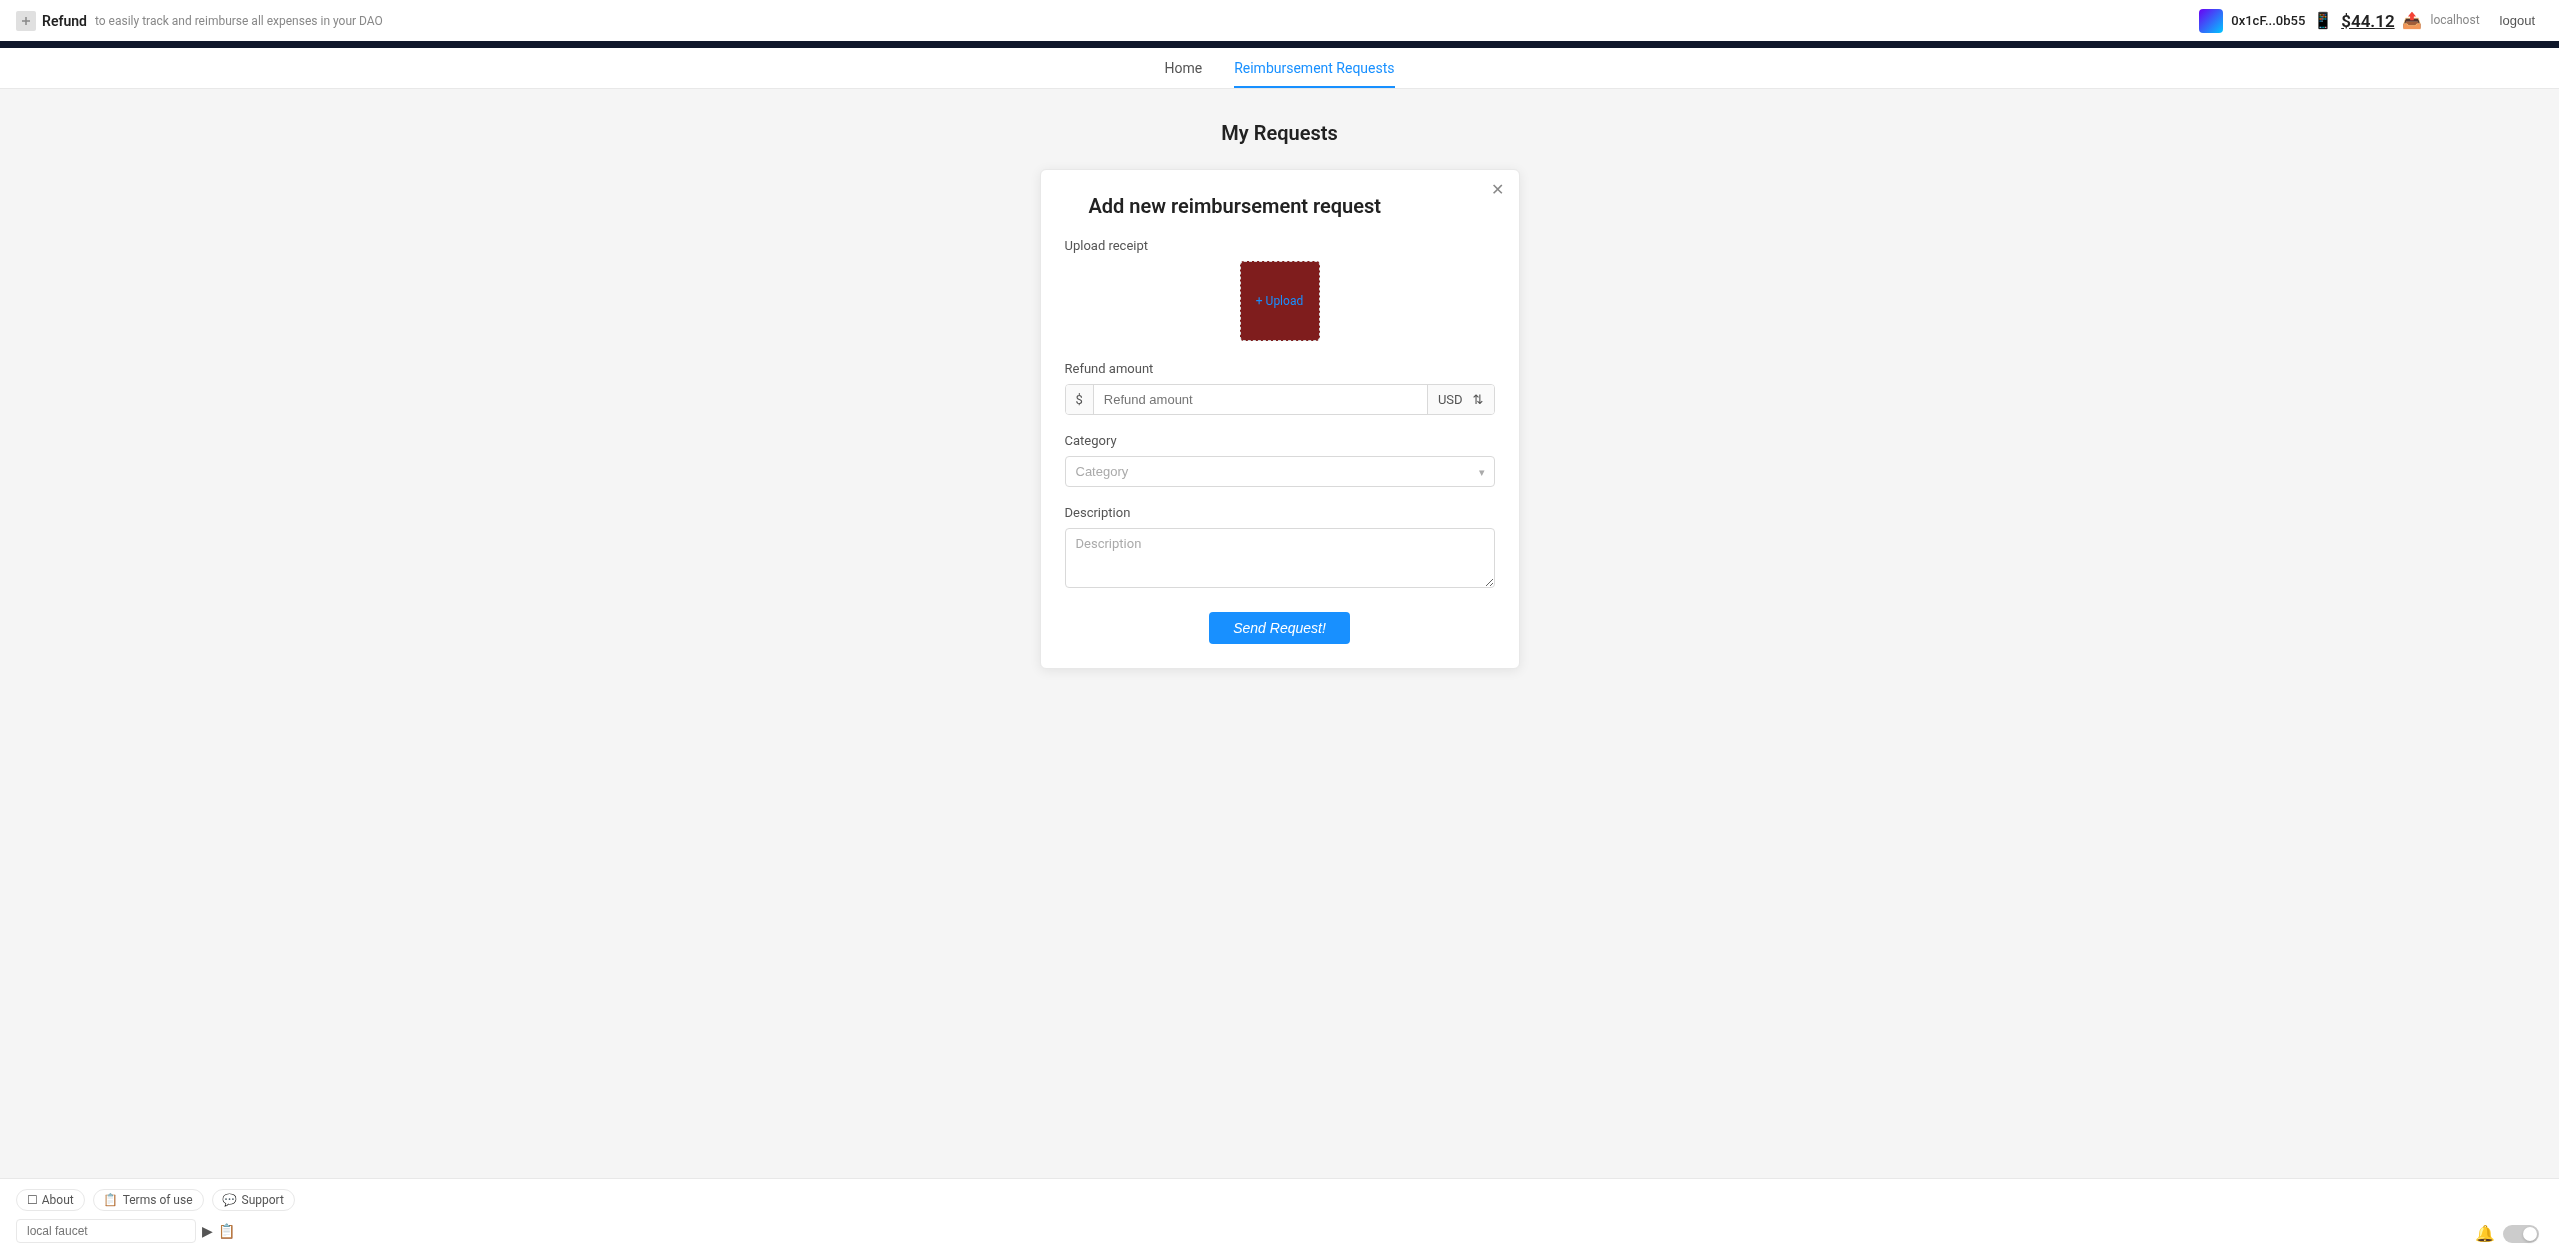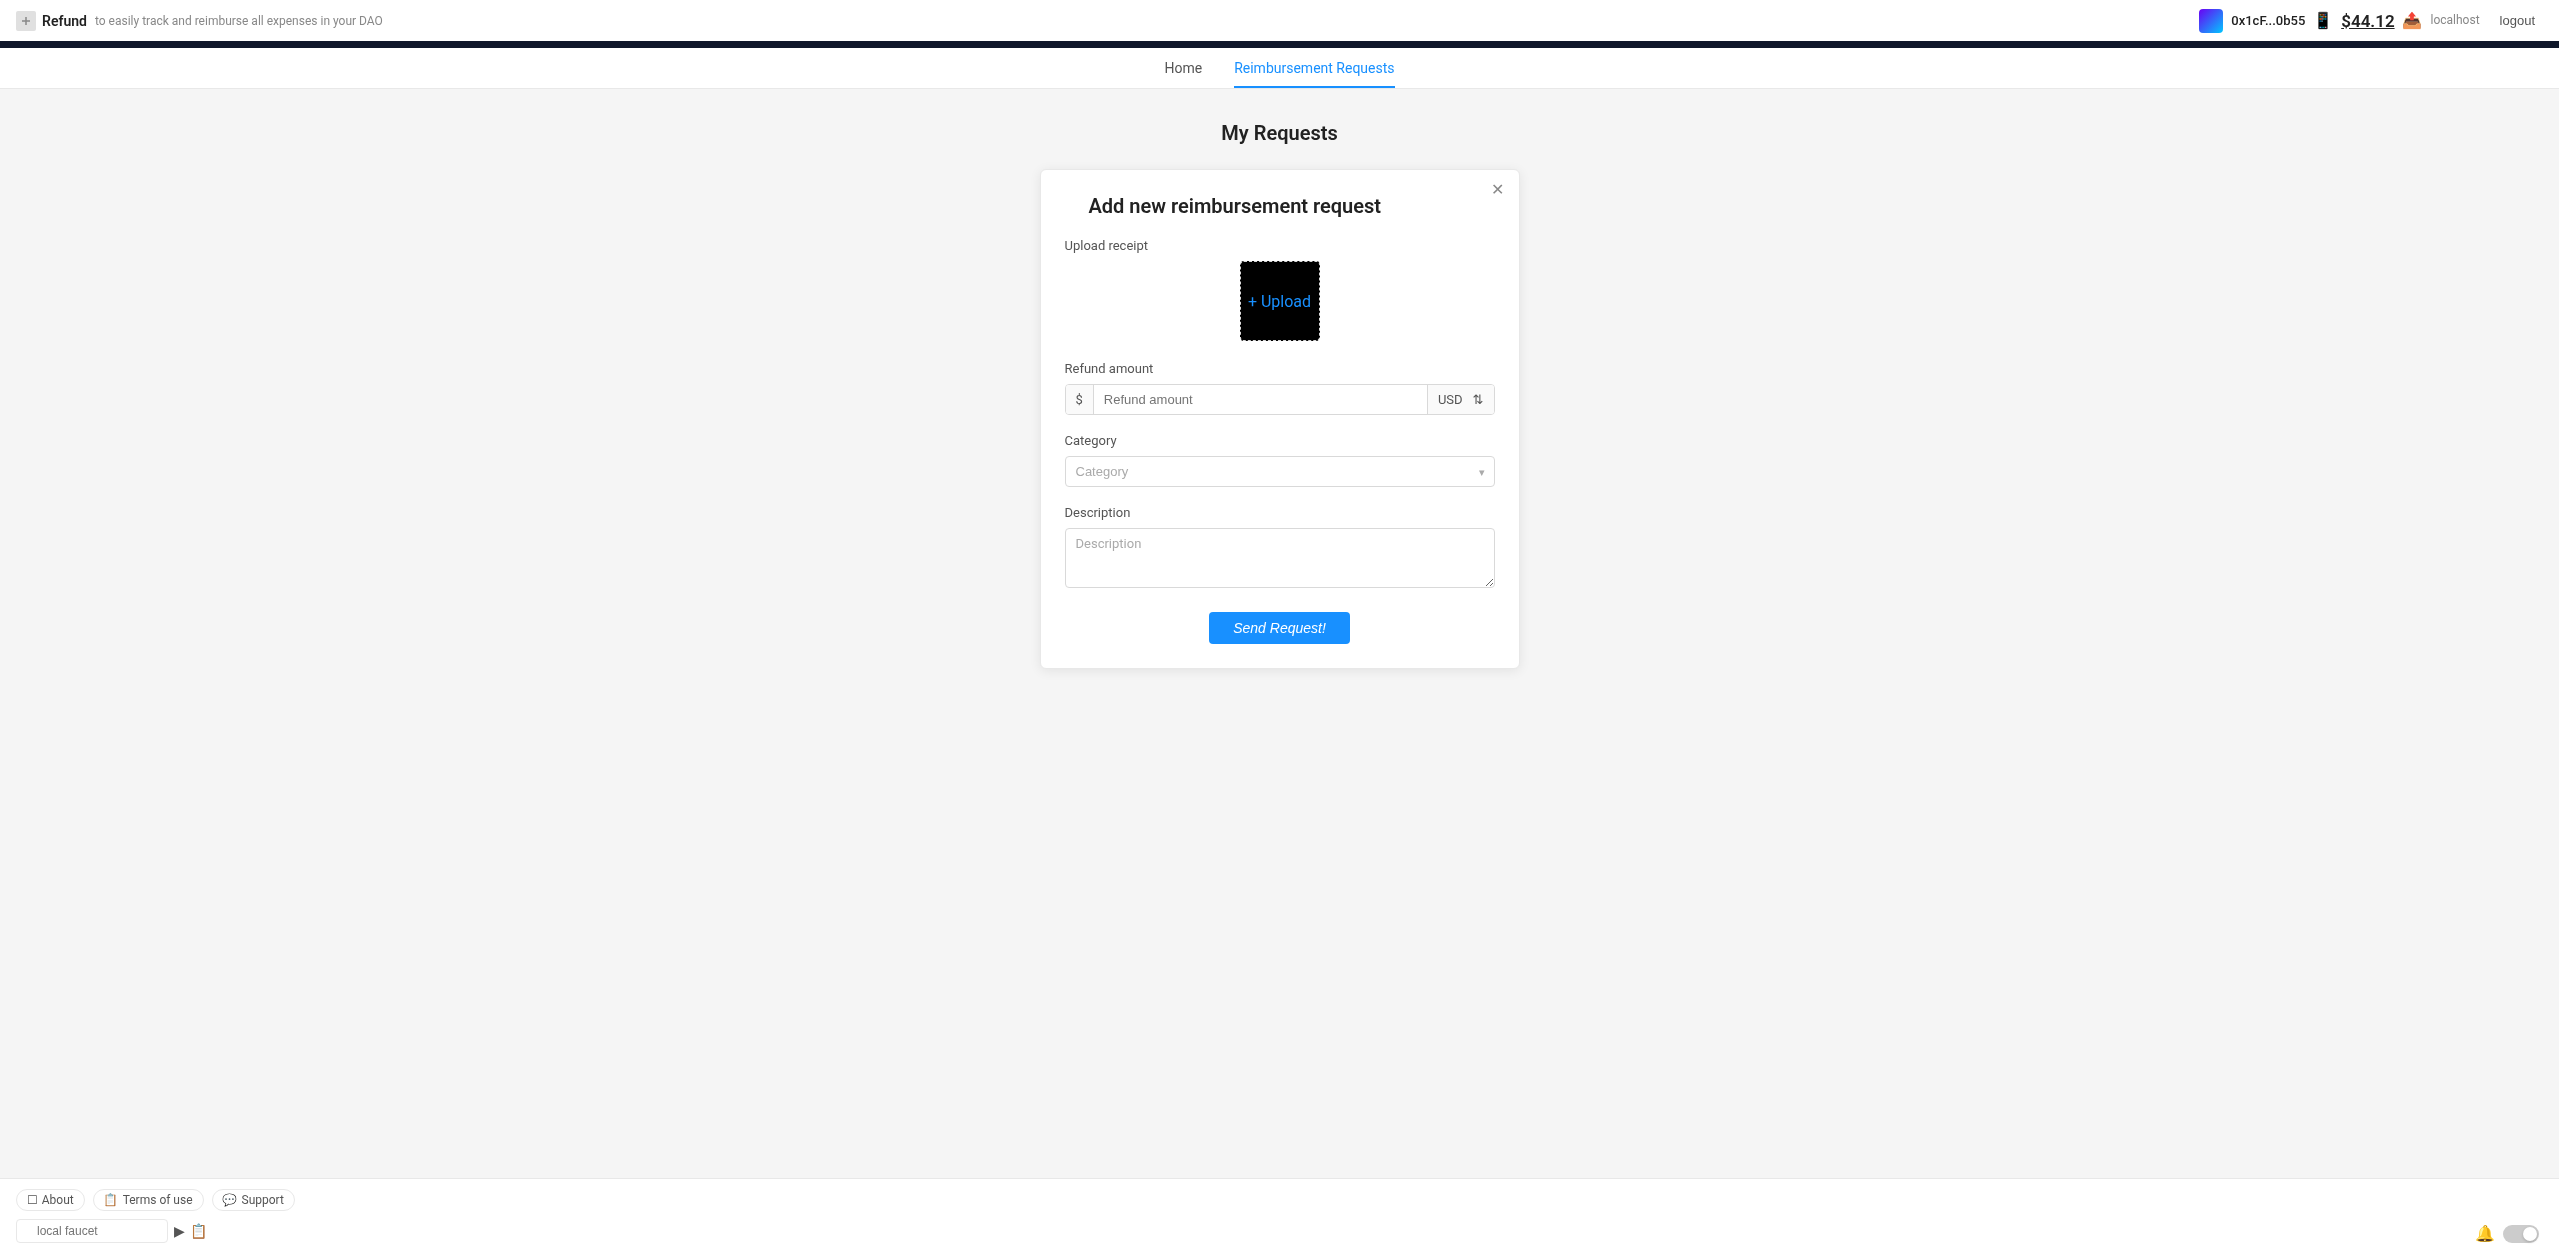--- a/index.html
+++ b/index.html
@@ -170,24 +170,24 @@
     }
     .upload-area {
       border: 1px dashed #d9d9d9;
       border-radius: 4px;
       width: 80px;
       height: 80px;
       display: flex;
       align-items: center;
       justify-content: center;
       cursor: pointer;
-      font-size: 16px;
+      font-size: 12px;
       color: #1890ff;
       margin: 0 auto 20px;
-      background: #000000;
+      background: #7f1d1d;
     }
 
     
     .field-group {
       margin-bottom: 18px;
     }
     .amount-row {
       display: flex;
       align-items: center;
       border: 1px solid #d9d9d9;
@@ -300,24 +300,24 @@
       text-decoration: none;
     }
     .faucet-row {
       display: flex;
       align-items: center;
       gap: 6px;
     }
     .faucet-input {
       border: 1px solid #e8e8e8;
       border-radius: 4px;
-      padding: 4px 20px;
+      padding: 4px 10px;
       font-size: 12px;
       color: #ef4444;
-      width: 152px;
+      width: 180px;
       outline: none;
     }
     .faucet-send-btn {
       background: none;
       border: none;
       cursor: pointer;
       color: #555;
       font-size: 14px;
     }
     .faucet-wallet-btn {

